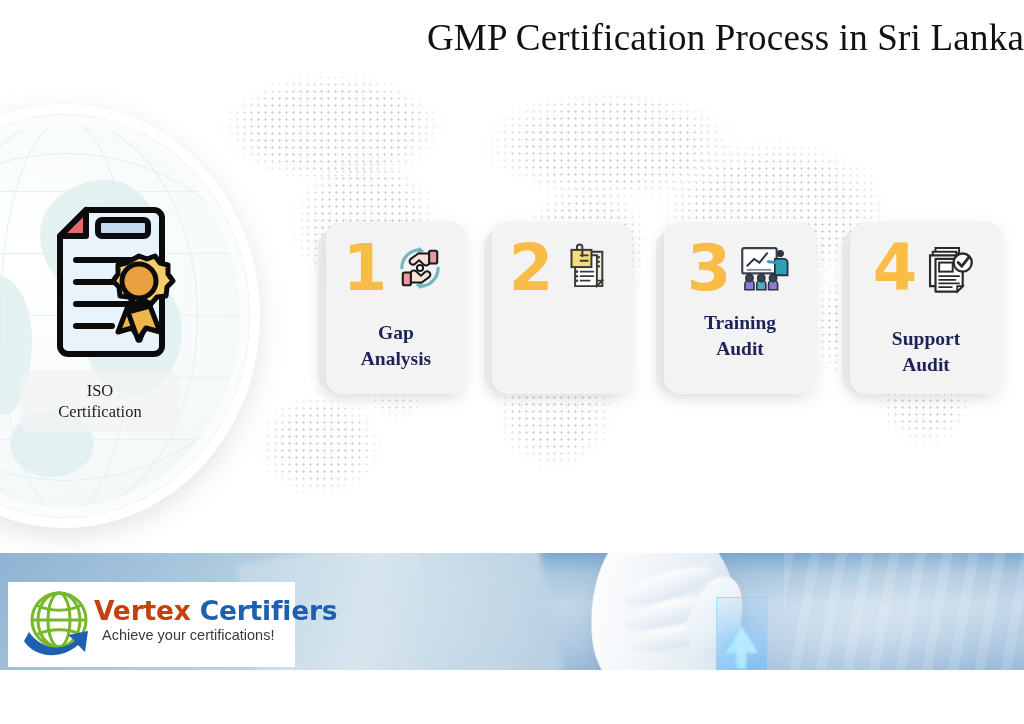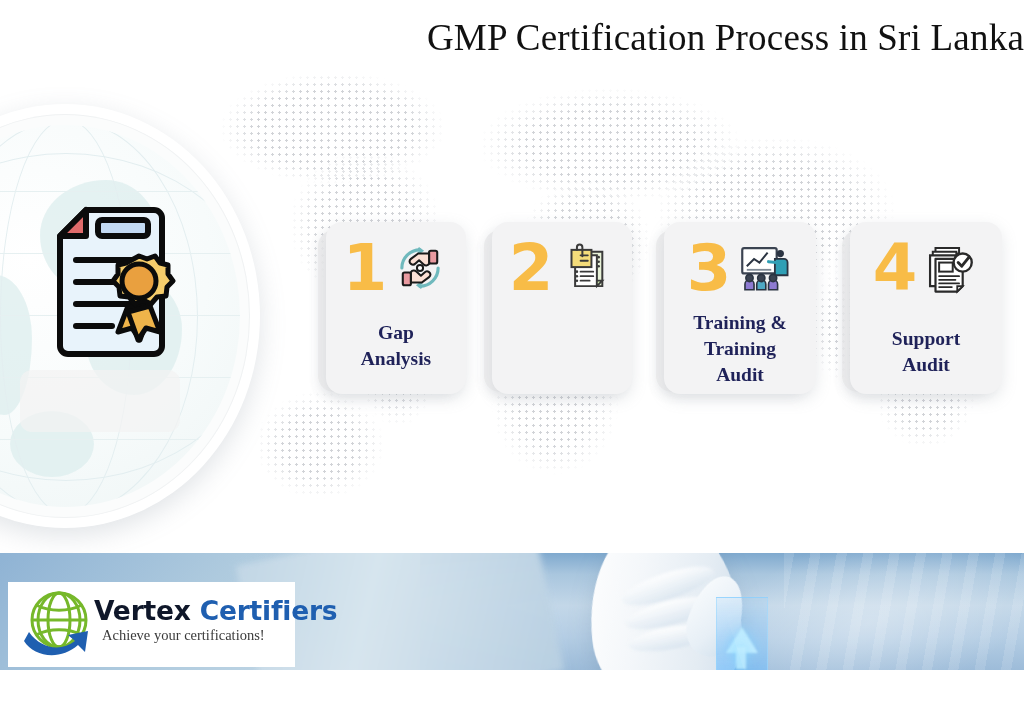--- a/index.html
+++ b/index.html
@@ -195,25 +195,25 @@
 
   
   .logo-box{
     position:absolute;left:8px;top:582px;width:287px;height:85px;background:#ffffff;
   }
   .brand{
     position:absolute;left:86px;top:14px;
     font-family:"DejaVu Sans", sans-serif;font-weight:bold;
     font-size:26.5px;line-height:30px;letter-spacing:-.2px;white-space:nowrap;
   }
-  .brand .v{color:#0f172a;}
+  .brand .v{color:#c2410c;}
   .brand .c{color:#1f5fb0;}
   .tagline{
     position:absolute;left:94px;top:45px;
-    font-family:Liberation Serif, serif;font-size:14.5px;color:#3a3a3a;white-space:nowrap;
+    font-family:Liberation Sans, sans-serif;font-size:14.5px;color:#3a3a3a;white-space:nowrap;
   }
   .footer-strip-bottom{position:absolute;left:0;top:670px;width:1024px;height:54px;background:#ffffff;}
 </style>
 </head>
 <body>
 
 <div id="stage">
 
   <div class="map-layer">
     <div class="dots m1"></div>
@@ -258,20 +258,24 @@
         <line x1="30" y1="98" x2="98" y2="98"></line>
         <line x1="30" y1="120" x2="66" y2="120"></line>
       </g>
       <path d="M82 100 l-10 26 14 -4 8 12 10 -28 Z" fill="#efb44a" stroke="#0b0b0b" stroke-width="5" stroke-linejoin="round"></path>
       <path d="M104 100 l10 26 -14 -4 -8 12 -10 -28 Z" fill="#efb44a" stroke="#0b0b0b" stroke-width="5" stroke-linejoin="round"></path>
       <path d="M93 50 l8 3 8 -3 5 7 8 2 0 9 5 7 -6 6 -1 9 -9 1 -6 7 -8 -4 -8 4 -6 -7 -9 -1 -1 -9 -6 -6 5 -7 0 -9 8 -2 Z" fill="#f6cd6b" stroke="#0b0b0b" stroke-width="5" stroke-linejoin="round"></path>
       <circle cx="93" cy="75" r="17" fill="#e9a03f" stroke="#0b0b0b" stroke-width="5"></circle>
     </svg>
 
     <div class="iso-chip"></div>
+    <div class="iso-label">
+      <span>ISO</span>
+      <span>Certification</span>
+    </div>
   </div>
 
   <div class="card-ghost" id="g1"></div>
   <div class="card" id="card1">
     <div class="card-top">
       <span class="num">1</span>
       <svg class="ic" viewBox="0 0 64 64">
         <path d="M12 32a20 20 0 0 1 20-20" fill="none" stroke="#6fb9bd" stroke-width="3.5" stroke-linecap="round"></path>
         <path d="M52 32a20 20 0 0 1-20 20" fill="none" stroke="#6fb9bd" stroke-width="3.5" stroke-linecap="round"></path>
         <path d="M30 10l4 3-4 3" fill="none" stroke="#6fb9bd" stroke-width="3"></path>
@@ -335,21 +339,20 @@
           <path d="M11 50a5 5 0 0 1 10 0v6H11z" fill="#8d7ad1"></path>
           <circle cx="16" cy="43" r="4" fill="#3b4351"></circle>
           <path d="M24 50a5 5 0 0 1 10 0v6H24z" fill="#4fa8c4"></path>
           <circle cx="29" cy="43" r="4" fill="#3b4351"></circle>
           <path d="M37 50a5 5 0 0 1 10 0v6H37z" fill="#8d7ad1"></path>
           <circle cx="42" cy="43" r="4" fill="#3b4351"></circle>
         </g>
       </svg>
     </div>
     <div class="card-label">
-      <div>Training &amp;</div>
       <div>Training</div>
       <div>Audit</div>
     </div>
   </div>
 
   <div class="card-ghost" id="g4"></div>
   <div class="card" id="card4">
     <div class="card-top">
       <span class="num">4</span>
       <svg class="ic" viewBox="0 0 64 64">

